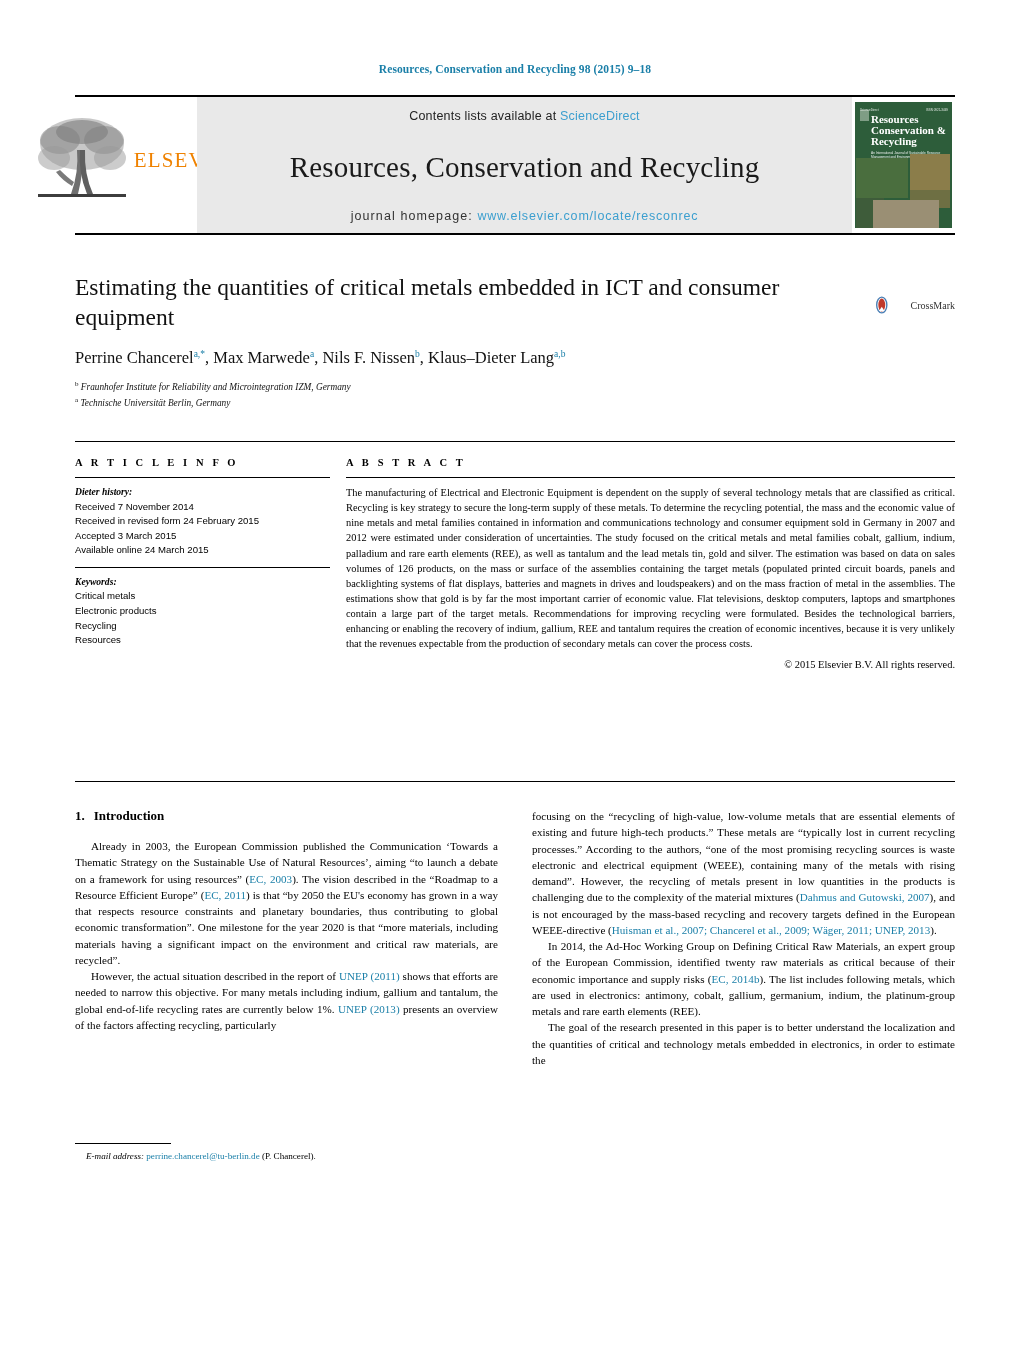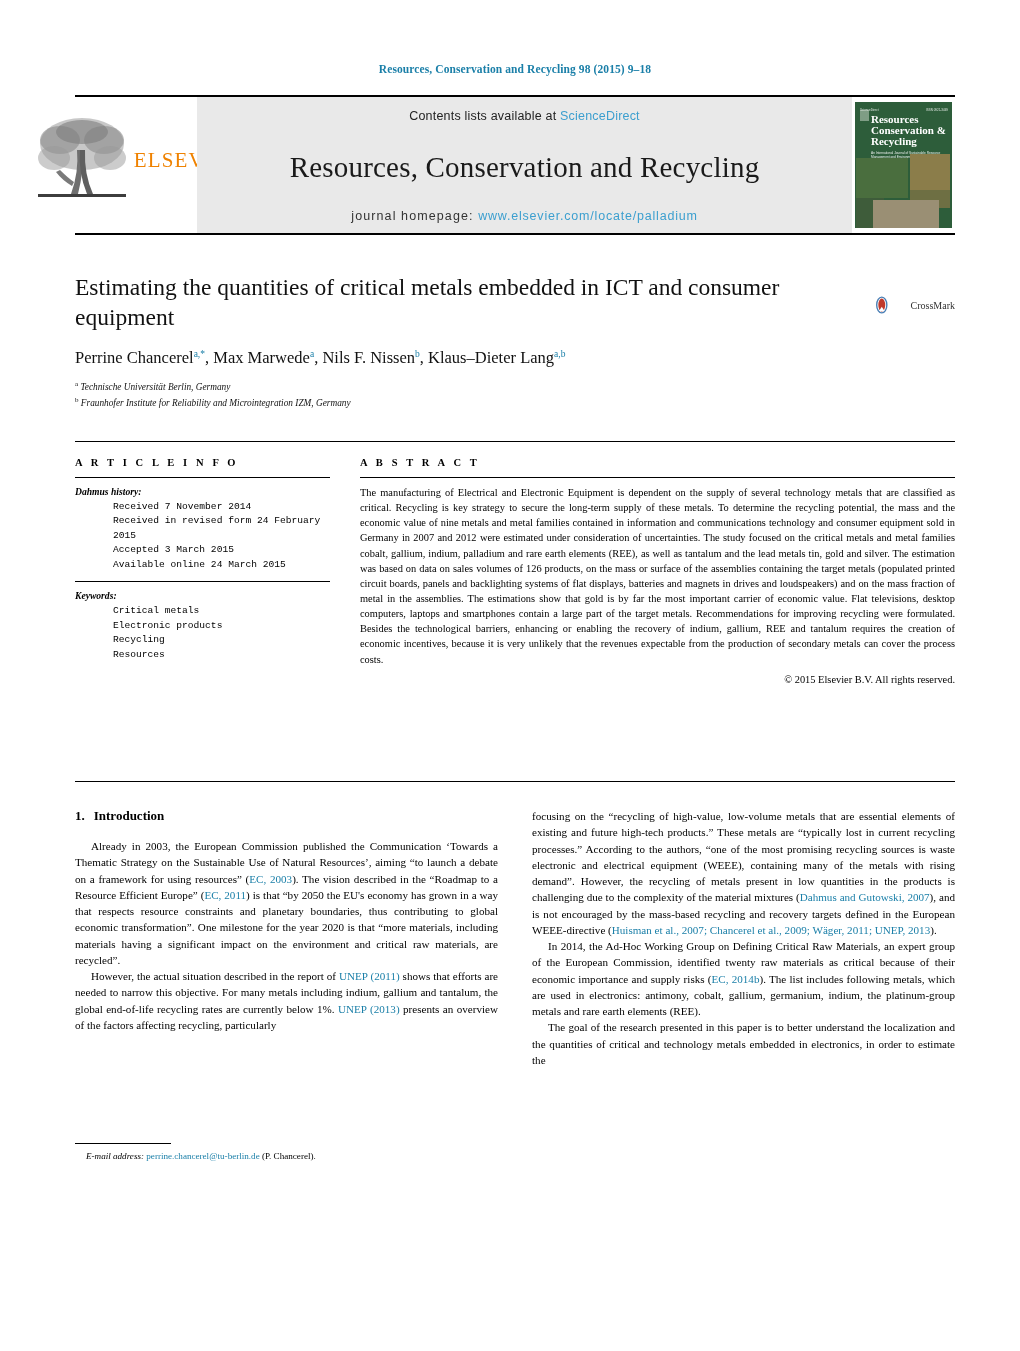--- a/index.html
+++ b/index.html
@@ -217,44 +217,43 @@
     left: 0;
     width: 880px;
     border-top: 0.8px solid #000;
   }
   .two-col {
     position: absolute;
     top: 457px;
     left: 0;
     width: 880px;
     display: flex;
-    gap: 30px;
+    gap: 16px;
   }
   .col-info { width: 255px; flex: 0 0 255px; }
   .col-abs { flex: 1 1 auto; }
   .sec-head {
     font-family: "Liberation Serif", serif;
     font-weight: bold;
     font-size: 10.5px;
     letter-spacing: 3.1px;
     color: #000;
   }
   .hr-thin { border-top: 0.8px solid #000; margin: 9px 0 7px 0; }
   .info-label {
     font-family: "Liberation Serif", serif;
     font-style: italic;
     font-weight: bold;
     font-size: 9.6px;
     line-height: 1.52;
   }
   .info-line {
-    font-family: Liberation Mono, monospace;
+    font-family: Liberation Sans, sans-serif;
     font-size: 9.6px;
     line-height: 1.52;
-    margin-left: 38px;
   }
   .kw-block { margin-top: 2px; }
   .abstract-text {
     font-family: "Liberation Serif", serif;
     font-size: 10.4px;
     line-height: 1.455;
     text-align: justify;
     color: #000;
     margin: 0;
   }
@@ -365,21 +364,21 @@
       </div>
 
       <div class="journal-band">
         <div class="contents-line">
           <span>Contents lists available at</span>
           <span class="sd-link">ScienceDirect</span>
         </div>
         <div class="journal-title">Resources, Conservation and Recycling</div>
         <div class="homepage-line">
           <span>journal homepage:</span>
-          <span class="homepage-url">www.elsevier.com/locate/palladium</span>
+          <span class="homepage-url">www.elsevier.com/locate/resconrec</span>
         </div>
       </div>
 
       <div class="cover-wrap">
         <div class="cover">
           <div class="cover-head">
             <div class="cover-els-mark"></div>
             <div class="cover-top-tiny">
               <span>ScienceDirect</span>
               <span>ISSN 0921-3449</span>
@@ -413,38 +412,38 @@
         <ellipse cx="19" cy="19" rx="7.5" ry="14" fill="#c0392b"></ellipse>
         <path d="M19 23 l6 9 h-12 z" fill="#ffffff"></path>
       </svg>
       <span class="crossmark-label">CrossMark</span>
     </div>
 
     <div class="authors">Perrine Chancerel<sup>a,*</sup>, Max Marwede<sup>a</sup>, Nils F. Nissen<sup>b</sup>, Klaus–Dieter Lang<sup>a,b</sup></div>
 
     <div class="affil">
       <div>
+        <sup>b</sup>
+        <span>Fraunhofer Institute for Reliability and Microintegration IZM, Germany</span>
+      </div>
+      <div>
         <sup>a</sup>
         <span>Technische Universität Berlin, Germany</span>
-      </div>
-      <div>
-        <sup>b</sup>
-        <span>Fraunhofer Institute for Reliability and Microintegration IZM, Germany</span>
       </div>
     </div>
   </div>
 
   <div class="info-rule-top"></div>
 
   <div class="two-col">
 
     <div class="col-info">
       <div class="sec-head">A R T I C L E   I N F O</div>
       <div class="hr-thin"></div>
-      <div class="info-label">Dahmus history:</div>
+      <div class="info-label">Dieter history:</div>
       <div class="info-line">Received 7 November 2014</div>
       <div class="info-line">Received in revised form 24 February 2015</div>
       <div class="info-line">Accepted 3 March 2015</div>
       <div class="info-line">Available online 24 March 2015</div>
       <div class="hr-thin"></div>
       <div class="kw-block">
         <div class="info-label">Keywords:</div>
         <div class="info-line">Critical metals</div>
         <div class="info-line">Electronic products</div>
         <div class="info-line">Recycling</div>

